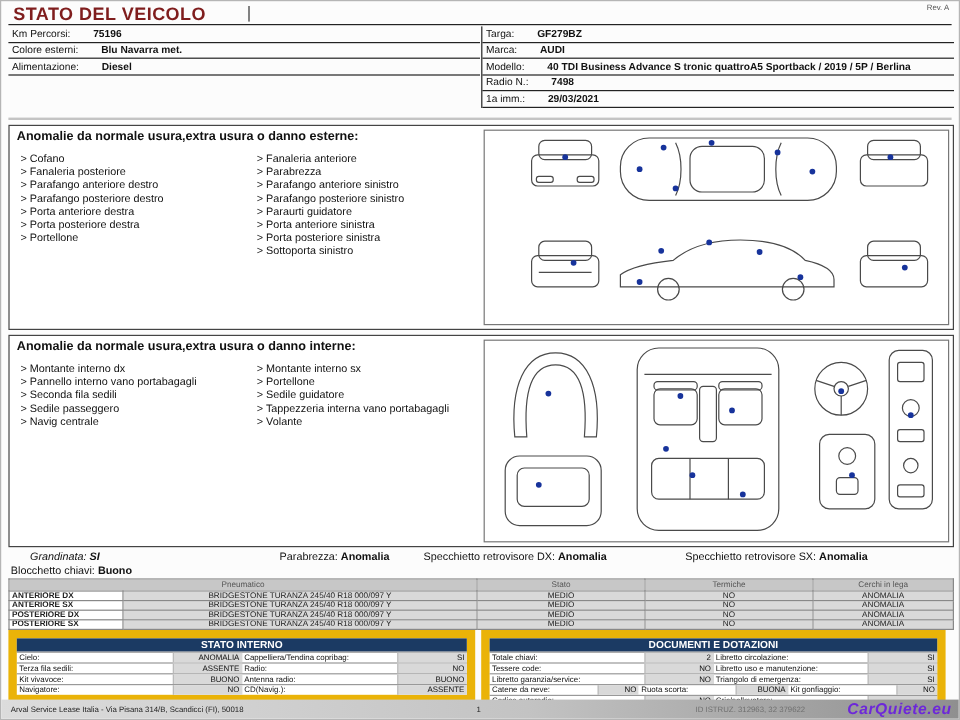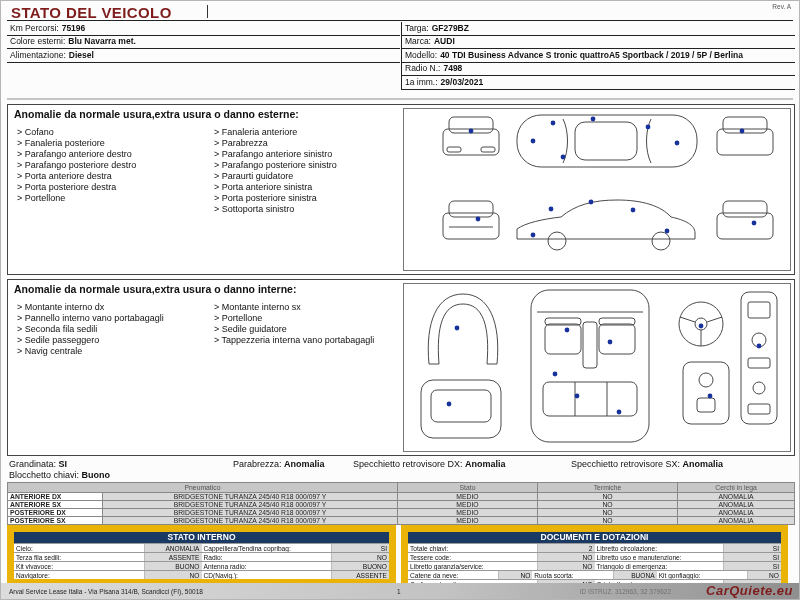--- a/index.html
+++ b/index.html
@@ -10,21 +10,21 @@
   
   .title { position:absolute; left:10px; top:3px; font-size:15px; font-weight:bold; color:#7f1d1d; letter-spacing:.4px; }
   .title-tick { position:absolute; left:206px; top:4px; width:1px; height:13px; background:#333; }
   .rev { position:absolute; right:8px; top:2px; font-size:6.5px; color:#555; }
   .top-rule { position:absolute; left:6px; right:6px; top:19px; border-top:1px solid #222; }
 
   
   .info { position:absolute; top:21px; font-size:8.5px; }
   .info.left { left:6px; width:393px; }
   .info.right { left:400px; width:394px; border-left:1px solid #222; }
-  .irow { display:flex; gap:3px; border-bottom:1px solid #222; padding:1.5px 3px; line-height:9.5px; }
+  .irow { display:flex; gap:19px; border-bottom:1px solid #222; padding:1.5px 3px; line-height:9.5px; }
   .irow .lbl { white-space:nowrap; }
   .irow .val { font-weight:bold; }
 
   .band { position:absolute; left:6px; right:6px; top:97px; height:2px; background:#c4c4c4; }
 
   
   .box { position:absolute; left:6px; width:788px; border:1px solid #444; background:#fff; }
   #box-ext { top:103px; height:171px; }
   #box-int { top:278px; height:177px; }
   .box-title { position:absolute; left:6px; top:3px; font-size:10.5px; font-weight:bold; }
@@ -32,21 +32,21 @@
   .col.c1 { left:9px; }
   .col.c2 { left:206px; }
   .item { font-size:9px; line-height:11px; }
   .item::before { content:"> "; }
   .diagram { position:absolute; top:3px; bottom:3px; left:395px; right:3px; border:1px solid #777; background:#fff; }
   .diagram svg { width:100%; height:100%; }
 
   
   .summary { position:absolute; left:6px; top:458px; width:788px; height:22px; font-size:9px; }
   .summary span.slot { position:absolute; top:0; white-space:nowrap; }
-  .s0 { left:2px; } .s1 { left:226px; } .s2 { left:346px; } .s3 { left:564px; }
+  .s0 { left:18px;font-style:italic; } .s1 { left:226px; } .s2 { left:346px; } .s3 { left:564px; }
   .s4 { left:2px; top:11px !important; }
   .summary .val { font-weight:bold; }
 
   
   .tyres { position:absolute; left:6px; top:481px; width:788px; border-collapse:collapse; table-layout:fixed; font-size:6.8px; }
   .tyres th, .tyres td { border:1px solid #888; padding:0 2px; height:8px; overflow:hidden; white-space:nowrap; }
   .tyres th { background:#c7c7c7; color:#555; font-weight:normal; height:10px; text-align:center; }
   .tyres td { background:#d9d9d9; text-align:center; color:#222; }
   .tyres td.pos { font-weight:bold; background:#fff; text-align:left; }
 
@@ -59,21 +59,21 @@
   .pair { display:flex; flex:1; min-width:0; }
   .pair .plbl { flex:1; padding:0 2px; white-space:nowrap; overflow:hidden; }
   .pair .pval { width:58px; background:#d9d9d9; text-align:right; padding:0 2px; border-left:1px solid #bbb; white-space:nowrap; overflow:hidden; }
 
   
   .bottom-band { position:absolute; left:0; right:0; bottom:0; height:16px;
     background:linear-gradient(to right, #dcdcdc 0%, #c3c3c3 55%, #8f8f8f 100%); }
   .footer-address { position:absolute; left:8px; bottom:4px; font-size:6.5px; color:#222; }
   .footer-page { position:absolute; left:396px; bottom:4px; font-size:6.5px; color:#222; }
   .footer-docid { position:absolute; right:128px; bottom:4px; font-size:6.5px; color:#707070; }
-  .watermark { position:absolute; right:6px; bottom:1px; font-size:13px; font-style:italic; font-weight:bold; color:#7f1d1d; letter-spacing:.5px; }
+  .watermark { position:absolute; right:6px; bottom:1px; font-size:13px; font-style:italic; font-weight:bold; color:#6d28d9; letter-spacing:.5px; }
 </style>
 </head>
 <body>
 
 <div class="page">
 
   <div class="title">STATO DEL VEICOLO</div>
   <div class="title-tick"></div>
   <div class="rev">Rev. A</div>
   <div class="top-rule"></div>
@@ -201,20 +201,21 @@
       <div class="item">Pannello interno vano portabagagli</div>
       <div class="item">Seconda fila sedili</div>
       <div class="item">Sedile passeggero</div>
       <div class="item">Navig centrale</div>
     </div>
     <div class="col c2">
       <div class="item">Montante interno sx</div>
       <div class="item">Portellone</div>
       <div class="item">Sedile guidatore</div>
       <div class="item">Tappezzeria interna vano portabagagli</div>
+      <div class="item">Volante</div>
     </div>
     <div class="diagram">
       <svg viewBox="0 0 384 167" preserveAspectRatio="xMidYMid meet">
         <g stroke="#4a4a4a" stroke-width="1" fill="none">
           <g>
             <path d="M24,80 C20,38 32,10 58,10 C84,10 96,38 92,80 L82,80 C85,42 78,20 58,20 C38,20 31,42 34,80 Z"></path>
           </g>
           <g>
             <rect x="16" y="96" width="80" height="58" rx="12"></rect>
             <rect x="26" y="106" width="60" height="32" rx="6"></rect>

